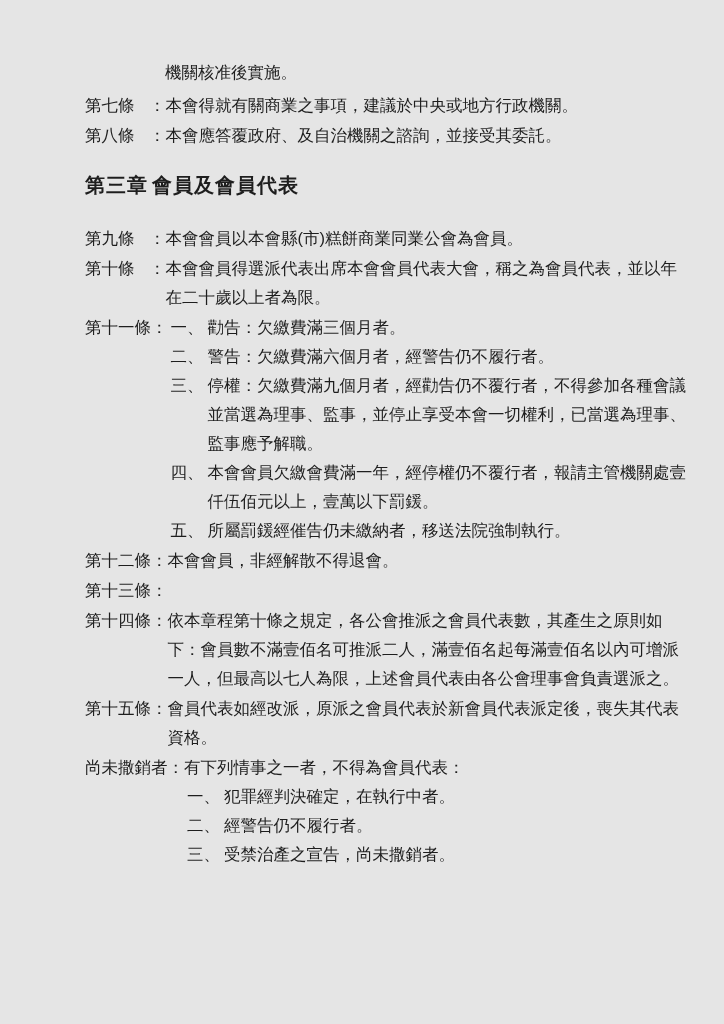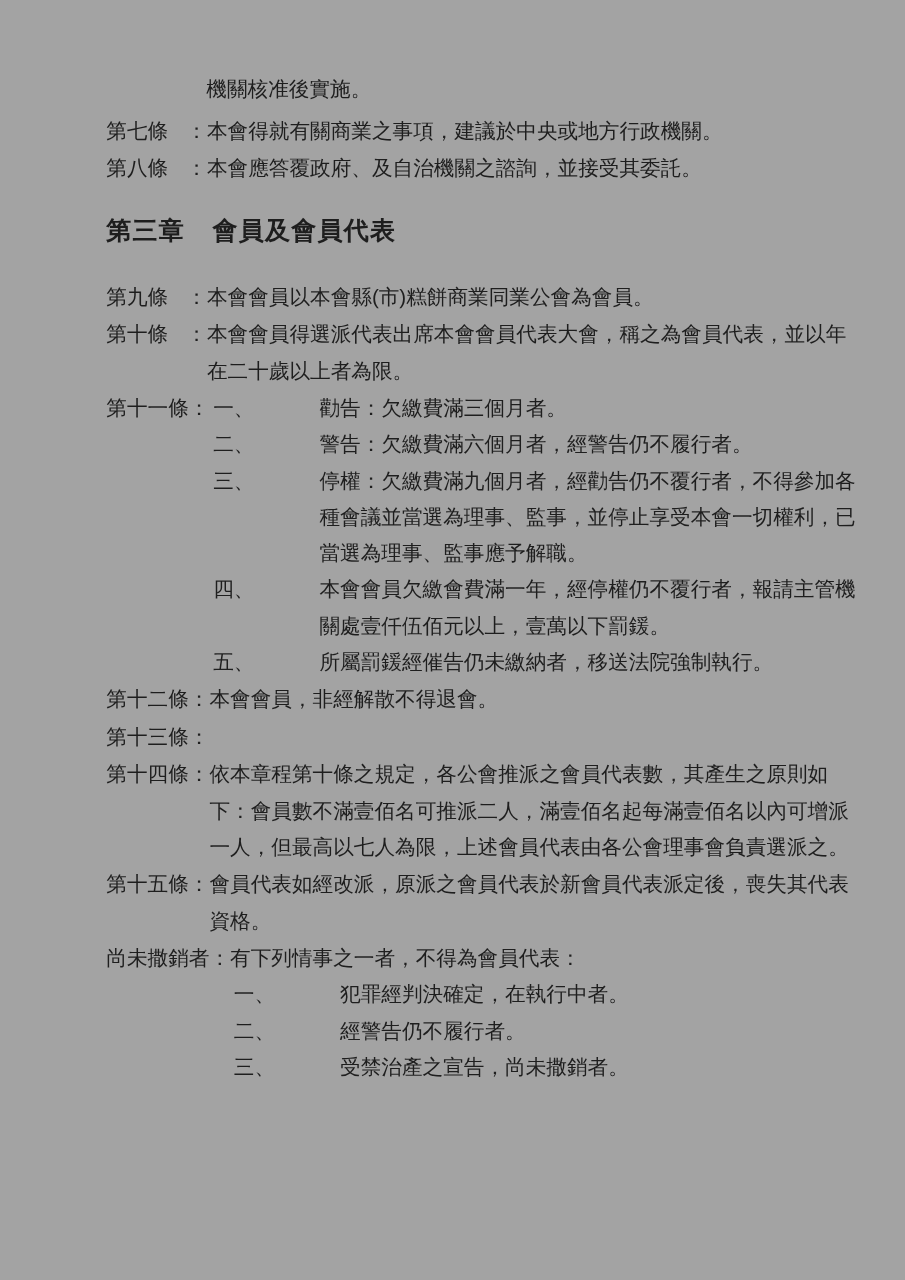--- a/index.html
+++ b/index.html
@@ -1,21 +1,21 @@
 <!DOCTYPE html>
 <html><head>
 <meta charset="utf-8">
 <style>
   html, body { margin: 0; padding: 0; background: #ffffff; }
   .page {
     position: relative;
     width: 724px;
     height: 1024px;
     box-sizing: border-box;
-    background: #a3a3a3;
+    background: #e5e5e5;
     color: #1e1e1e;
     font-family: "Liberation Sans", sans-serif;
     font-size: 16.5px;
     line-height: 29px;
     padding: 58px 30px 0 85px;
     overflow: hidden;
   }
   .lead-line {
     margin-left: 80px;
     margin-bottom: 4px;
@@ -35,32 +35,32 @@
   .article .body {
     width: 522px;
   }
   .chapter {
     font-weight: bold;
     font-size: 20px;
     line-height: 30px;
     margin: 20px 0 24px 0;
     letter-spacing: 1px;
   }
-  .chapter .num { margin-right: 22px; }
+  .chapter .num { margin-right: 4px; }
   .items { }
   .item {
     display: flex;
     align-items: flex-start;
     margin-left: 3px;
   }
   .item .mk {
     flex: 0 0 37px;
     white-space: nowrap;
   }
-  .item .it { flex: 1; margin-left: 48px; }
+  .item .it { flex: 1; }
 </style>
 </head>
 <body>
 
 <div class="page">
 
   <div class="lead-line">機關核准後實施。</div>
 
   <div class="article">
     <span class="lbl">第七條</span>

